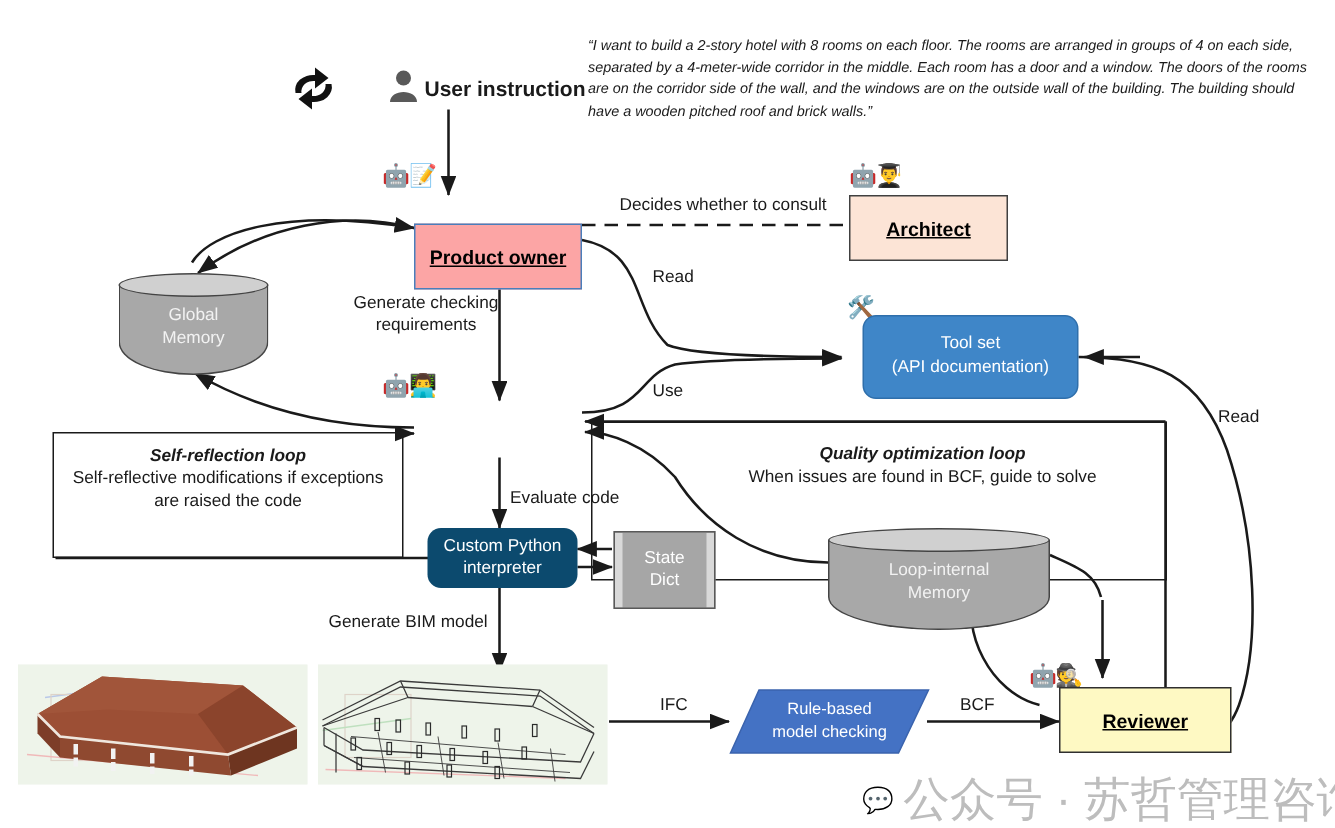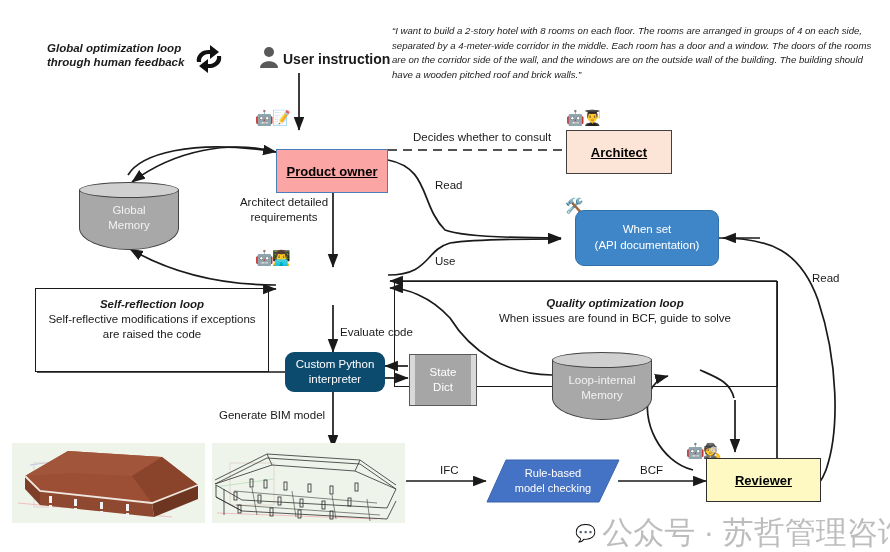--- a/index.html
+++ b/index.html
@@ -85,24 +85,20 @@
       <path d="M700,370 C718,378 730,382 734,398"></path>
 
       <path d="M406,481 L486,481" marker-end="url(#ah)"></path>
 
       <path d="M618,481 L706,481" marker-end="url(#ah)"></path>
 
       <path d="M290,372 L37,372"></path>
     </g>
   </svg>
 
-  <div class="abs" style="left:47px;top:41px;">
-    <div class="lbl ital">Global optimization loop</div>
-    <div class="lbl ital">through human feedback</div>
-  </div>
   <div class="abs" style="left:190px;top:42px;">
     <svg width="38" height="34" viewBox="0 0 38 34">
       <path d="M7,20 a12,10 0 0 1 13,-12 l0,-5 l9,7 l-9,7 l0,-5 a8,7 0 0 0 -9,8 z" fill="#111"></path>
       <path d="M31,14 a12,10 0 0 1 -13,12 l0,5 l-9,-7 l9,-7 l0,5 a8,7 0 0 0 9,-8 z" fill="#111"></path>
     </svg>
   </div>
 
   <div class="abs" style="left:258px;top:45px;width:22px;height:26px;text-align:center;">
     <svg width="20" height="24" viewBox="0 0 20 24">
       <circle cx="10" cy="7" r="5" fill="#595959"></circle>
@@ -123,38 +119,38 @@
   <div class="abs emoji" style="left:566px;top:110px;">
     <span>🤖</span><span>👨‍🎓</span>
   </div>
   <div class="abs box arch" style="left:566px;top:130px;width:106px;height:44px;">
     <span class="box-title">Architect</span>
   </div>
   <div class="abs lbl" style="left:413px;top:130px;">Decides whether to consult</div>
 
   <div class="abs emoji" style="left:565px;top:198px;">🛠️</div>
   <div class="abs box toolset" style="left:575px;top:210px;width:144px;height:56px;flex-direction:column;">
-    <div>When set</div>
+    <div>Tool set</div>
     <div>(API documentation)</div>
   </div>
   <div class="abs lbl" style="left:435px;top:178px;">Read</div>
   <div class="abs lbl" style="left:435px;top:254px;">Use</div>
   <div class="abs lbl" style="left:812px;top:271px;">Read</div>
 
   <div class="abs" style="left:79px;top:182px;width:100px;height:68px;">
     <div class="cyl-body"></div>
     <div class="cyl-top"></div>
     <div class="cyl-txt">
       <div>Global</div>
       <div>Memory</div>
     </div>
   </div>
 
   <div class="abs lbl-wrap" style="left:229px;top:195px;width:110px;">
-    <div>Architect detailed</div>
+    <div>Generate checking</div>
     <div>requirements</div>
   </div>
 
   <div class="abs emoji" style="left:255px;top:250px;">
     <span>🤖</span><span>👨‍💻</span>
   </div>
 
   <div class="abs loopbox" style="left:35px;top:288px;width:234px;height:84px;"></div>
   <div class="abs lbl-wrap" style="left:35px;top:297px;width:234px;">
     <div class="ital">Self-reflection loop</div>
@@ -173,21 +169,21 @@
   <div class="abs box pyint" style="left:285px;top:352px;width:100px;height:40px;flex-direction:column;">
     <div>Custom Python</div>
     <div>interpreter</div>
   </div>
 
   <div class="abs box statedict" style="left:409px;top:354px;width:68px;height:52px;flex-direction:column;">
     <div>State</div>
     <div>Dict</div>
   </div>
 
-  <div class="abs" style="left:552px;top:352px;width:100px;height:68px;">
+  <div class="abs" style="left:552px;top:352px;width:100px;height:68px;padding-left:48px;">
     <div class="cyl-body"></div>
     <div class="cyl-top"></div>
     <div class="cyl-txt">
       <div>Loop-internal</div>
       <div>Memory</div>
     </div>
   </div>
 
   <div class="abs lbl" style="left:219px;top:408px;">Generate BIM model</div>
 

